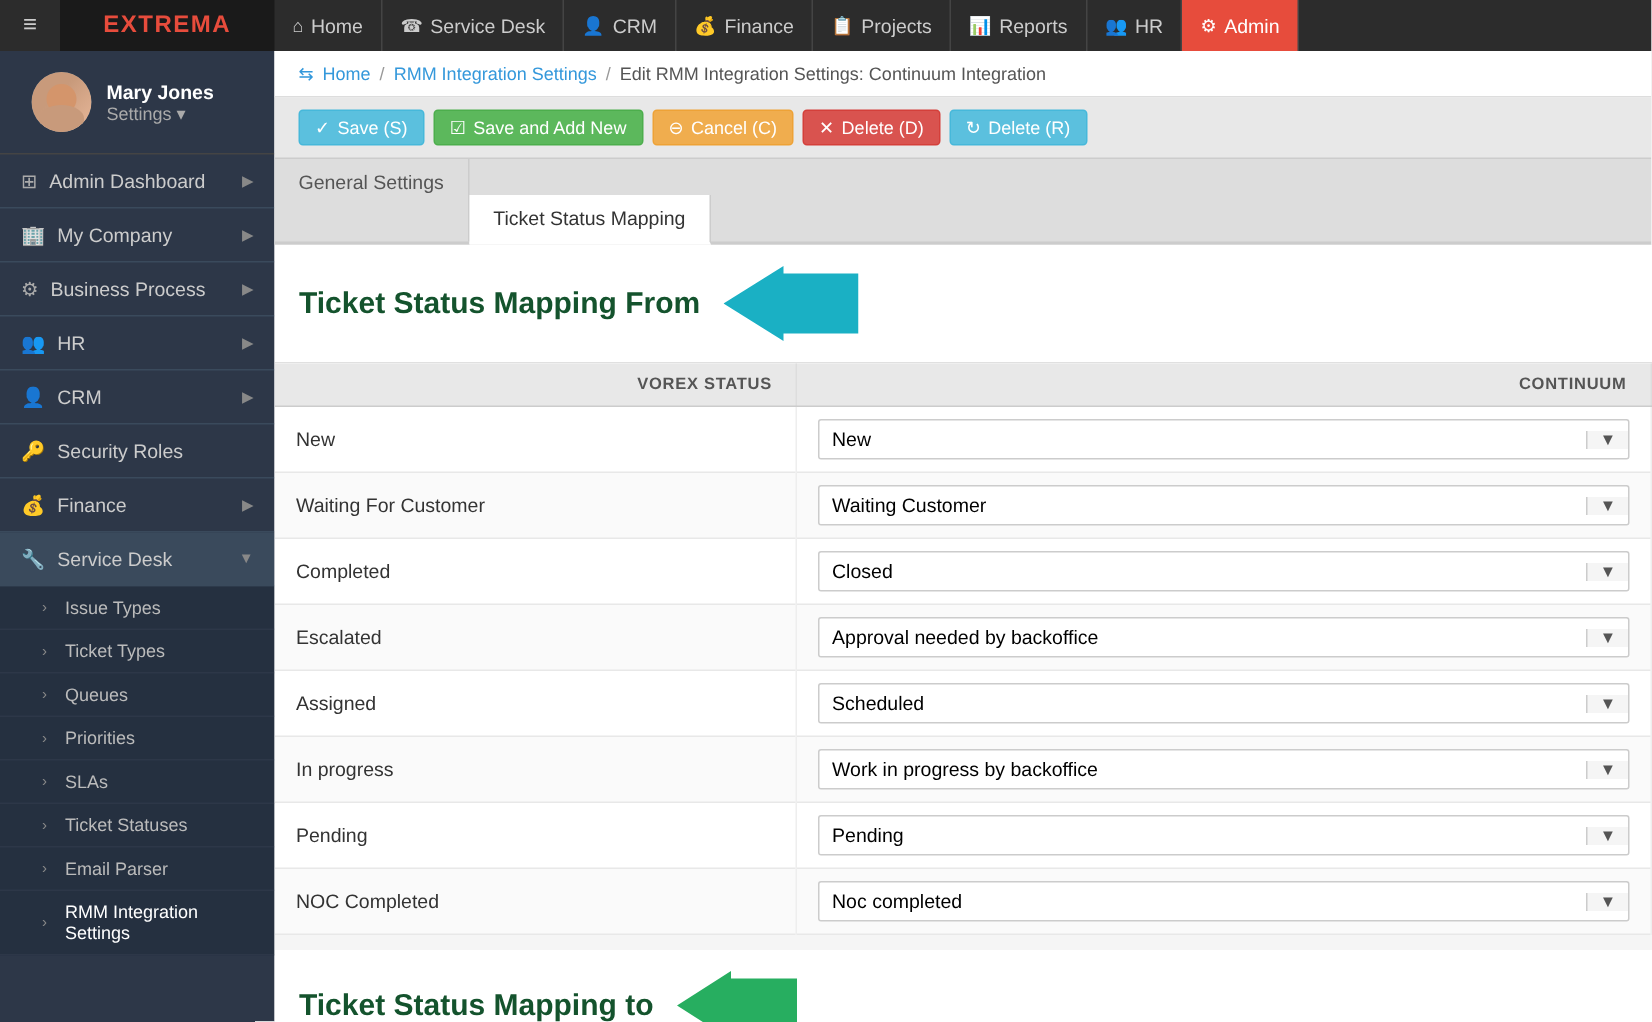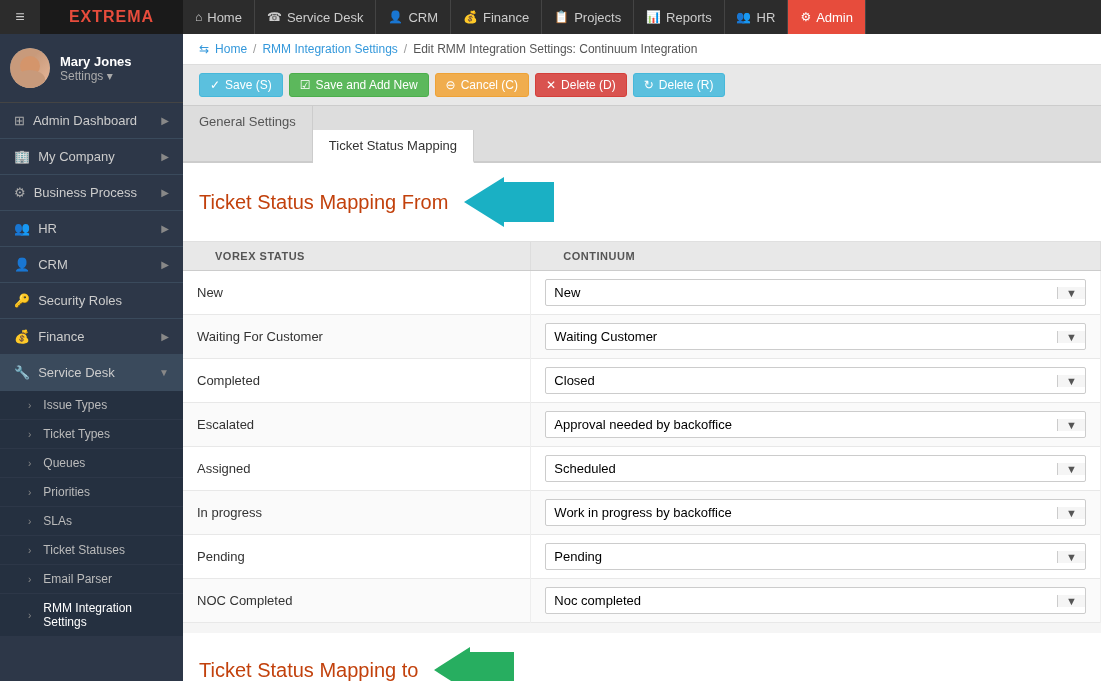--- a/index.html
+++ b/index.html
@@ -48,21 +48,21 @@
       display: flex; flex: 1; overflow: hidden;
     }
 
     
     .sidebar {
       width: 183px; background: #2d3748; color: #ccc;
       display: flex; flex-direction: column;
       overflow-y: auto; flex-shrink: 0;
     }
     .sidebar-user {
-      padding: 14px 10px; display: flex; align-items: center; gap: 10px;
+      padding: 14px 21px; display: flex; align-items: center; gap: 10px;
       border-bottom: 1px solid #444;
     }
     .sidebar-user .avatar {
       width: 40px; height: 40px; border-radius: 50%;
       background: #888; overflow: hidden; flex-shrink: 0;
       display: flex; align-items: center; justify-content: center;
     }
     .avatar-face {
       width: 40px; height: 40px; border-radius: 50%;
       background: linear-gradient(135deg, #c89a7b 40%, #e8b89a 100%);
@@ -154,32 +154,32 @@
     .page-content {
       flex: 1; overflow-y: auto; padding: 0;
     }
 
     
     .section-header {
       padding: 14px 16px; display: flex; align-items: center; gap: 16px;
       background: white; border-bottom: 1px solid #e0e0e0;
     }
     .section-title {
-      font-size: 20px; color: #c2410c; font-weight: 400;
+      font-size: 20px; color: #14532d; font-weight: 700;
     }
 
     
     .mapping-table {
       width: 100%; border-collapse: collapse; background: white;
     }
     .mapping-table thead tr {
       background: #e8e8e8;
     }
     .mapping-table thead th {
-      padding: 8px 32px; text-align: left; font-size: 11px;
+      padding: 8px 16px; text-align: right; font-size: 11px;
       font-weight: bold; color: #555; letter-spacing: 0.5px;
       border-bottom: 1px solid #ccc; border-right: 1px solid #ddd;
       text-transform: uppercase;
     }
     .mapping-table tbody tr {
       border-bottom: 1px solid #e8e8e8;
     }
     .mapping-table tbody tr:nth-child(even) { background: #fafafa; }
     .mapping-table tbody td {
       padding: 8px 14px; vertical-align: middle;

